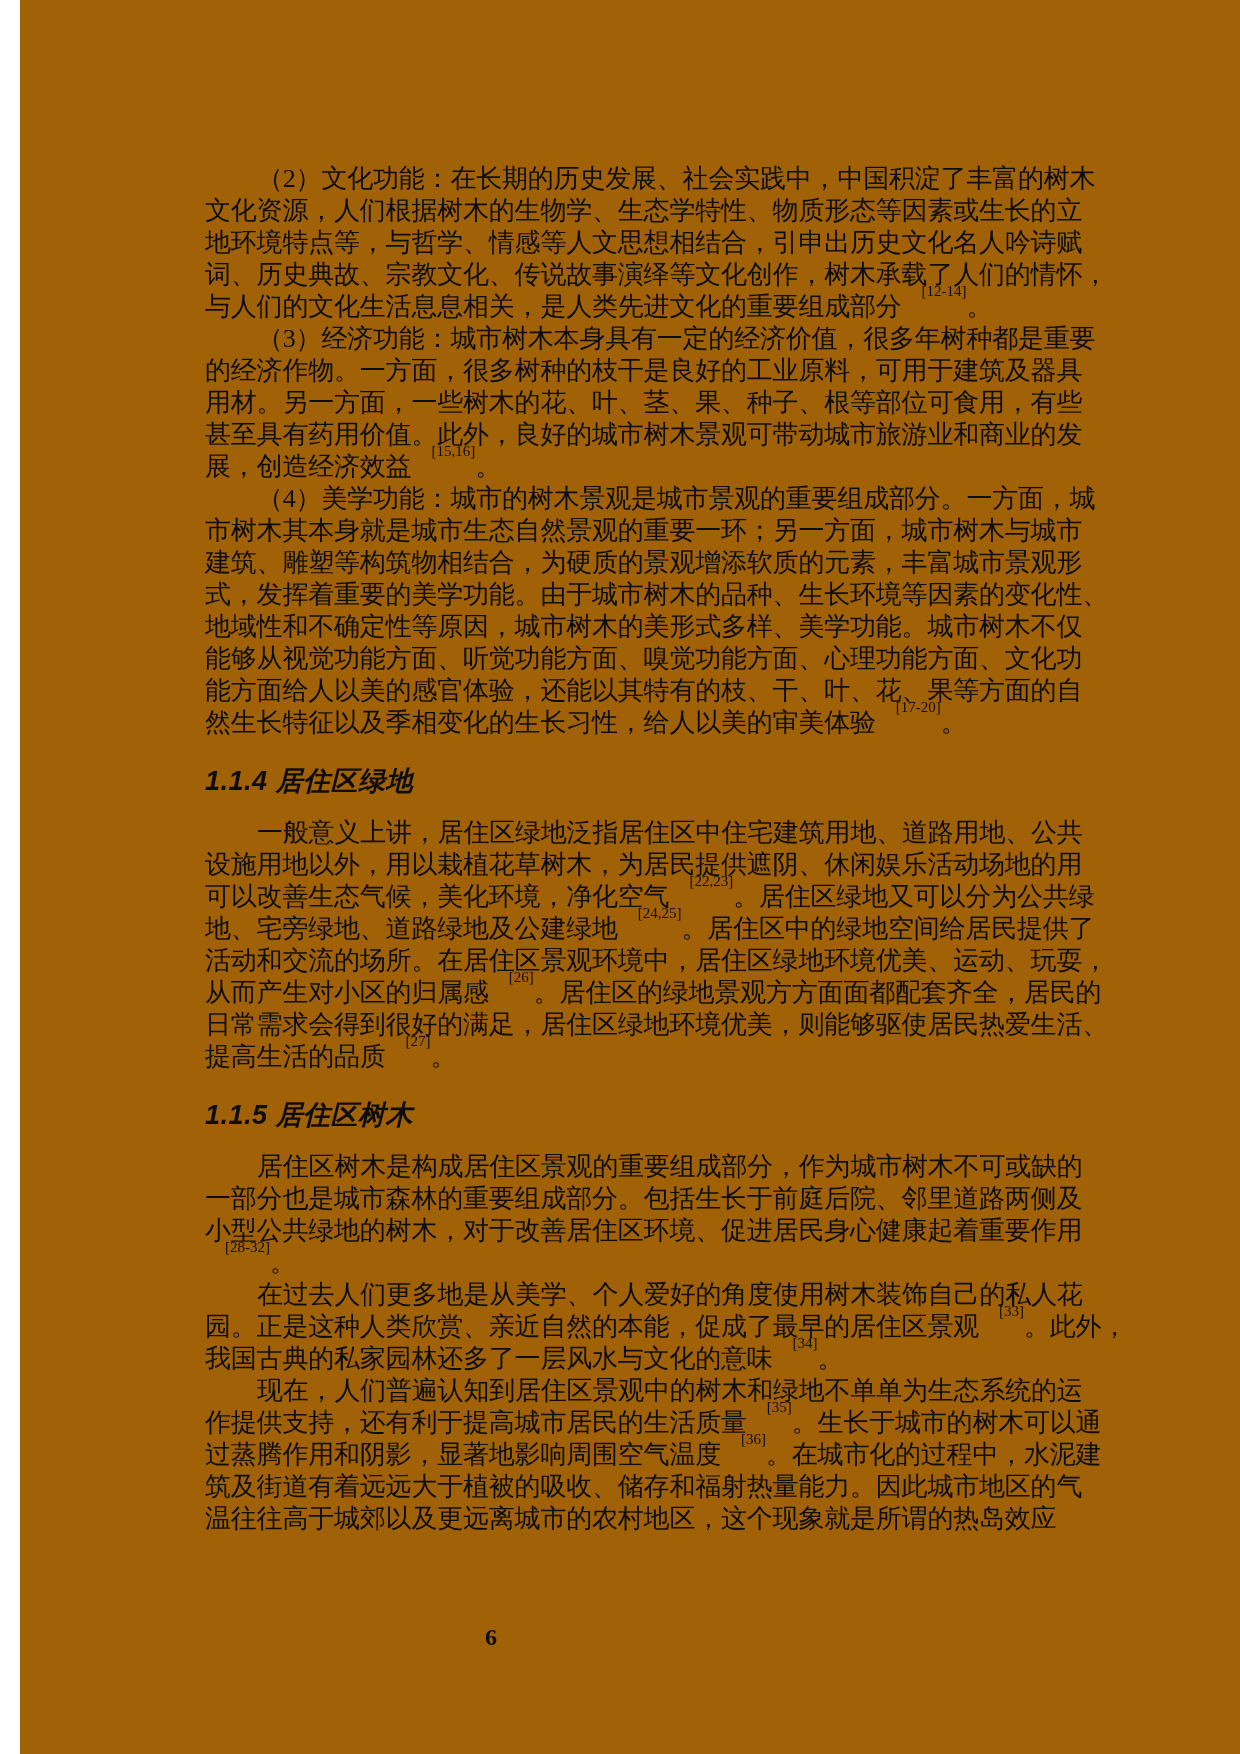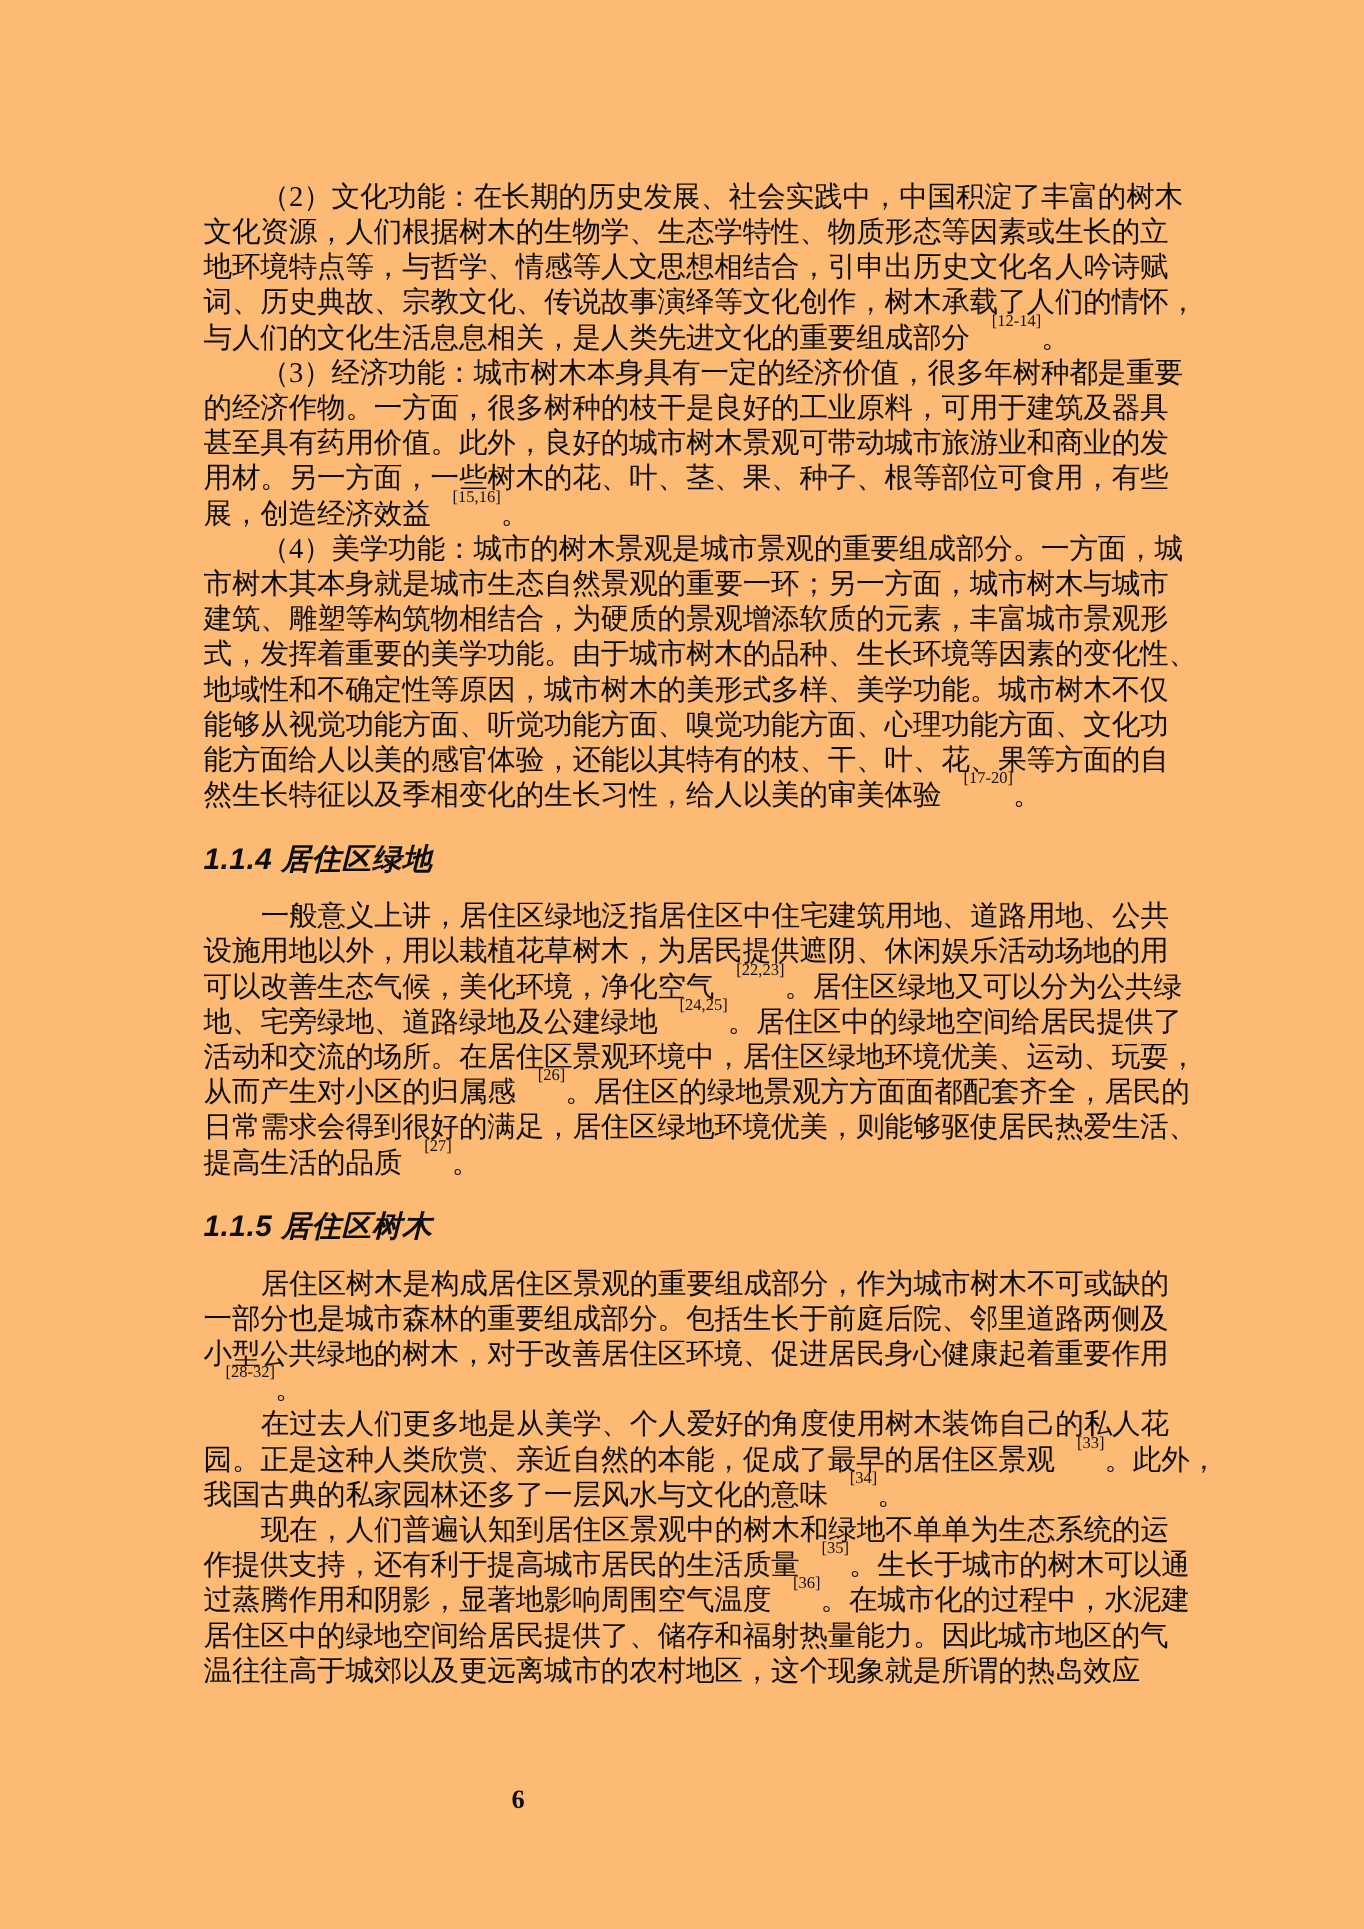--- a/index.html
+++ b/index.html
@@ -4,21 +4,21 @@
 <style>
   html, body { margin: 0; padding: 0; }
   body {
     width: 1240px; height: 1754px;
     background: #ffffff;
     position: relative;
     font-family: "Liberation Serif", "DejaVu Serif", serif;
     color: #0d0d0d;
     overflow: hidden;
   }
-  .page { position: absolute; inset: 0; background: #fdba74; }
+  .page { position: absolute; inset: 0; background: #a16207; margin-left: 20px; }
   .content {
     position: absolute;
     left: 185px; top: 163px;
     width: 886px;
   }
   .line {
     font-size: 26px;
     line-height: 32px;
     white-space: nowrap;
     letter-spacing: -0.2px;
@@ -56,22 +56,22 @@
 
 <main class="page">
   <section class="content">
       <div class="line indent">（2）文化功能：在长期的历史发展、社会实践中，中国积淀了丰富的树木</div>
       <div class="line">文化资源，人们根据树木的生物学、生态学特性、物质形态等因素或生长的立</div>
       <div class="line">地环境特点等，与哲学、情感等人文思想相结合，引申出历史文化名人吟诗赋</div>
       <div class="line">词、历史典故、宗教文化、传说故事演绎等文化创作，树木承载了人们的情怀，</div>
       <div class="line">与人们的文化生活息息相关，是人类先进文化的重要组成部分<sup class="ref">[12-14]</sup>。</div>
       <div class="line indent">（3）经济功能：城市树木本身具有一定的经济价值，很多年树种都是重要</div>
       <div class="line">的经济作物。一方面，很多树种的枝干是良好的工业原料，可用于建筑及器具</div>
+      <div class="line">用材。另一方面，一些树木的花、叶、茎、果、种子、根等部位可食用，有些</div>
       <div class="line">甚至具有药用价值。此外，良好的城市树木景观可带动城市旅游业和商业的发</div>
-      <div class="line">用材。另一方面，一些树木的花、叶、茎、果、种子、根等部位可食用，有些</div>
       <div class="line">展，创造经济效益<sup class="ref">[15,16]</sup>。</div>
       <div class="line indent">（4）美学功能：城市的树木景观是城市景观的重要组成部分。一方面，城</div>
       <div class="line">市树木其本身就是城市生态自然景观的重要一环；另一方面，城市树木与城市</div>
       <div class="line">建筑、雕塑等构筑物相结合，为硬质的景观增添软质的元素，丰富城市景观形</div>
       <div class="line">式，发挥着重要的美学功能。由于城市树木的品种、生长环境等因素的变化性、</div>
       <div class="line">地域性和不确定性等原因，城市树木的美形式多样、美学功能。城市树木不仅</div>
       <div class="line">能够从视觉功能方面、听觉功能方面、嗅觉功能方面、心理功能方面、文化功</div>
       <div class="line">能方面给人以美的感官体验，还能以其特有的枝、干、叶、花、果等方面的自</div>
       <div class="line">然生长特征以及季相变化的生长习性，给人以美的审美体验<sup class="ref">[17-20]</sup>。</div>
       <div class="heading">1.1.4 居住区绿地</div>
@@ -87,17 +87,17 @@
       <div class="line indent">居住区树木是构成居住区景观的重要组成部分，作为城市树木不可或缺的</div>
       <div class="line">一部分也是城市森林的重要组成部分。包括生长于前庭后院、邻里道路两侧及</div>
       <div class="line">小型公共绿地的树木，对于改善居住区环境、促进居民身心健康起着重要作用</div>
       <div class="line"><sup class="ref">[28-32]</sup>。</div>
       <div class="line indent">在过去人们更多地是从美学、个人爱好的角度使用树木装饰自己的私人花</div>
       <div class="line">园。正是这种人类欣赏、亲近自然的本能，促成了最早的居住区景观<sup class="ref">[33]</sup>。此外，</div>
       <div class="line">我国古典的私家园林还多了一层风水与文化的意味<sup class="ref">[34]</sup>。</div>
       <div class="line indent">现在，人们普遍认知到居住区景观中的树木和绿地不单单为生态系统的运</div>
       <div class="line">作提供支持，还有利于提高城市居民的生活质量<sup class="ref">[35]</sup>。生长于城市的树木可以通</div>
       <div class="line">过蒸腾作用和阴影，显著地影响周围空气温度<sup class="ref">[36]</sup>。在城市化的过程中，水泥建</div>
-      <div class="line">居住区中的绿地空间给居民提供了、储存和福射热量能力。因此城市地区的气</div>
+      <div class="line">筑及街道有着远远大于植被的吸收、储存和福射热量能力。因此城市地区的气</div>
       <div class="line">温往往高于城郊以及更远离城市的农村地区，这个现象就是所谓的热岛效应</div>
     </section>
   <div class="pagenum">6</div>
 </main>
 
 </body></html>

